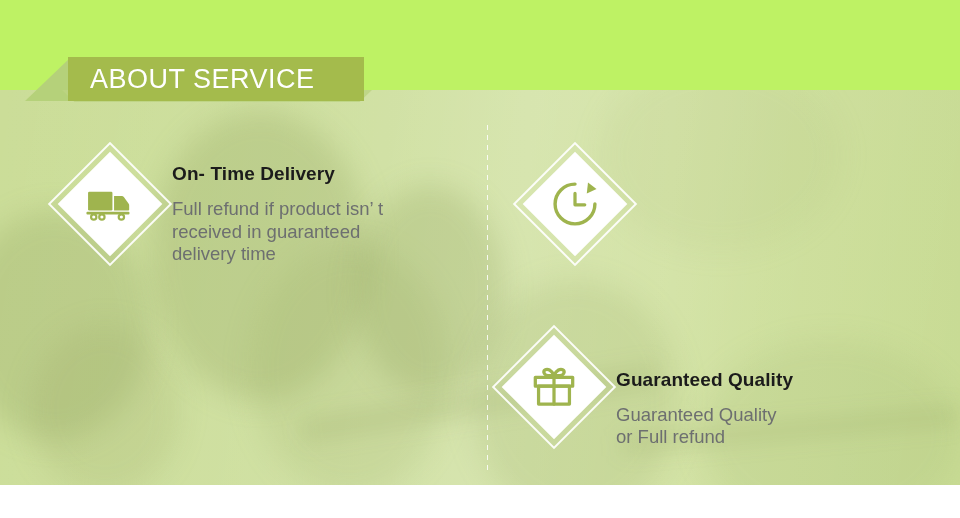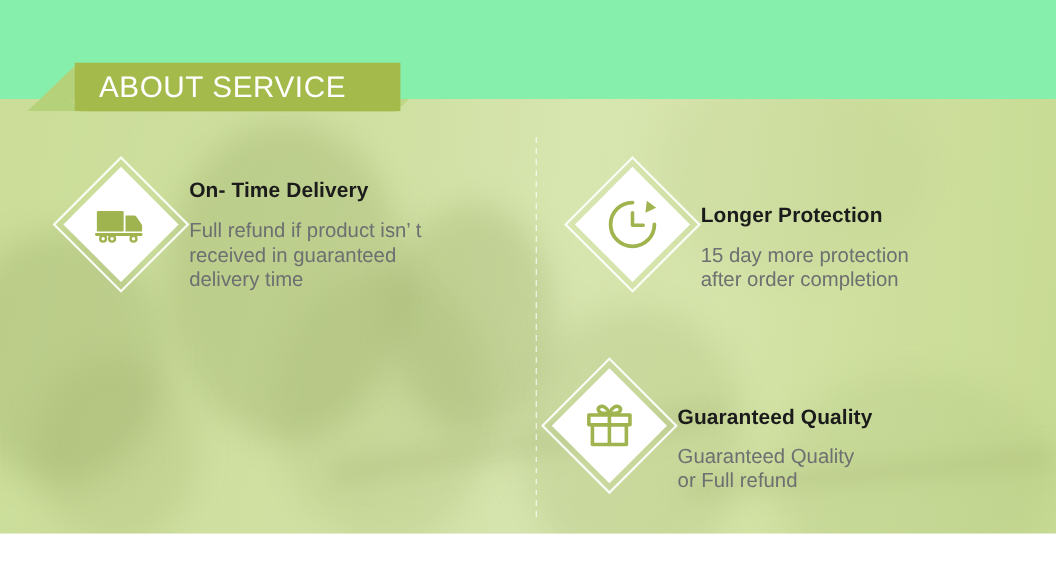--- a/index.html
+++ b/index.html
@@ -5,21 +5,21 @@
   * { box-sizing: border-box; margin: 0; padding: 0; }
   html, body {
     width: 960px; height: 518px;
     background: #ffffff;
     font-family: "Liberation Sans", sans-serif;
     overflow: hidden;
   }
   #stage {
     position: relative;
     width: 960px; height: 476px;
-    background: #86efac;
+    background: #bef264;
     padding-left: 12px;
   }
 
   
   .panel {
     position: absolute;
     left: 0; top: 90px;
     width: 960px; height: 395px;
     background:
       linear-gradient(100deg,
@@ -217,25 +217,20 @@
       <div class="ring"></div>
       <div class="core"></div>
       <div class="glyph">
         <svg viewBox="0 0 64 64" aria-hidden="true">
           <path d="M32 7.5a24.5 24.5 0 1 0 0 49 24.5 24.5 0 0 0 24.5-24.5" fill="none" stroke="#9fb44e" stroke-width="4.2" stroke-linecap="round"></path>
           <path d="M48 5.5 L58.5 13.5 L46.5 19 Z" fill="#9fb44e"></path>
           <path d="M32 19v14h12" fill="none" stroke="#9fb44e" stroke-width="4" stroke-linecap="round" stroke-linejoin="round"></path>
         </svg>
       </div>
     </div>
-    <div class="copy">
-      <h3>Longer Protection</h3>
-      <p>15 day more protection
-after order completion</p>
-    </div>
   </div>
 
 
   <div class="feature f-br">
     <div class="badge">
       <div class="ring"></div>
       <div class="core"></div>
       <div class="glyph">
         <svg viewBox="0 0 64 64" aria-hidden="true">
           <g fill="none" stroke="#9fb44e" stroke-width="4" stroke-linejoin="round" stroke-linecap="round">

